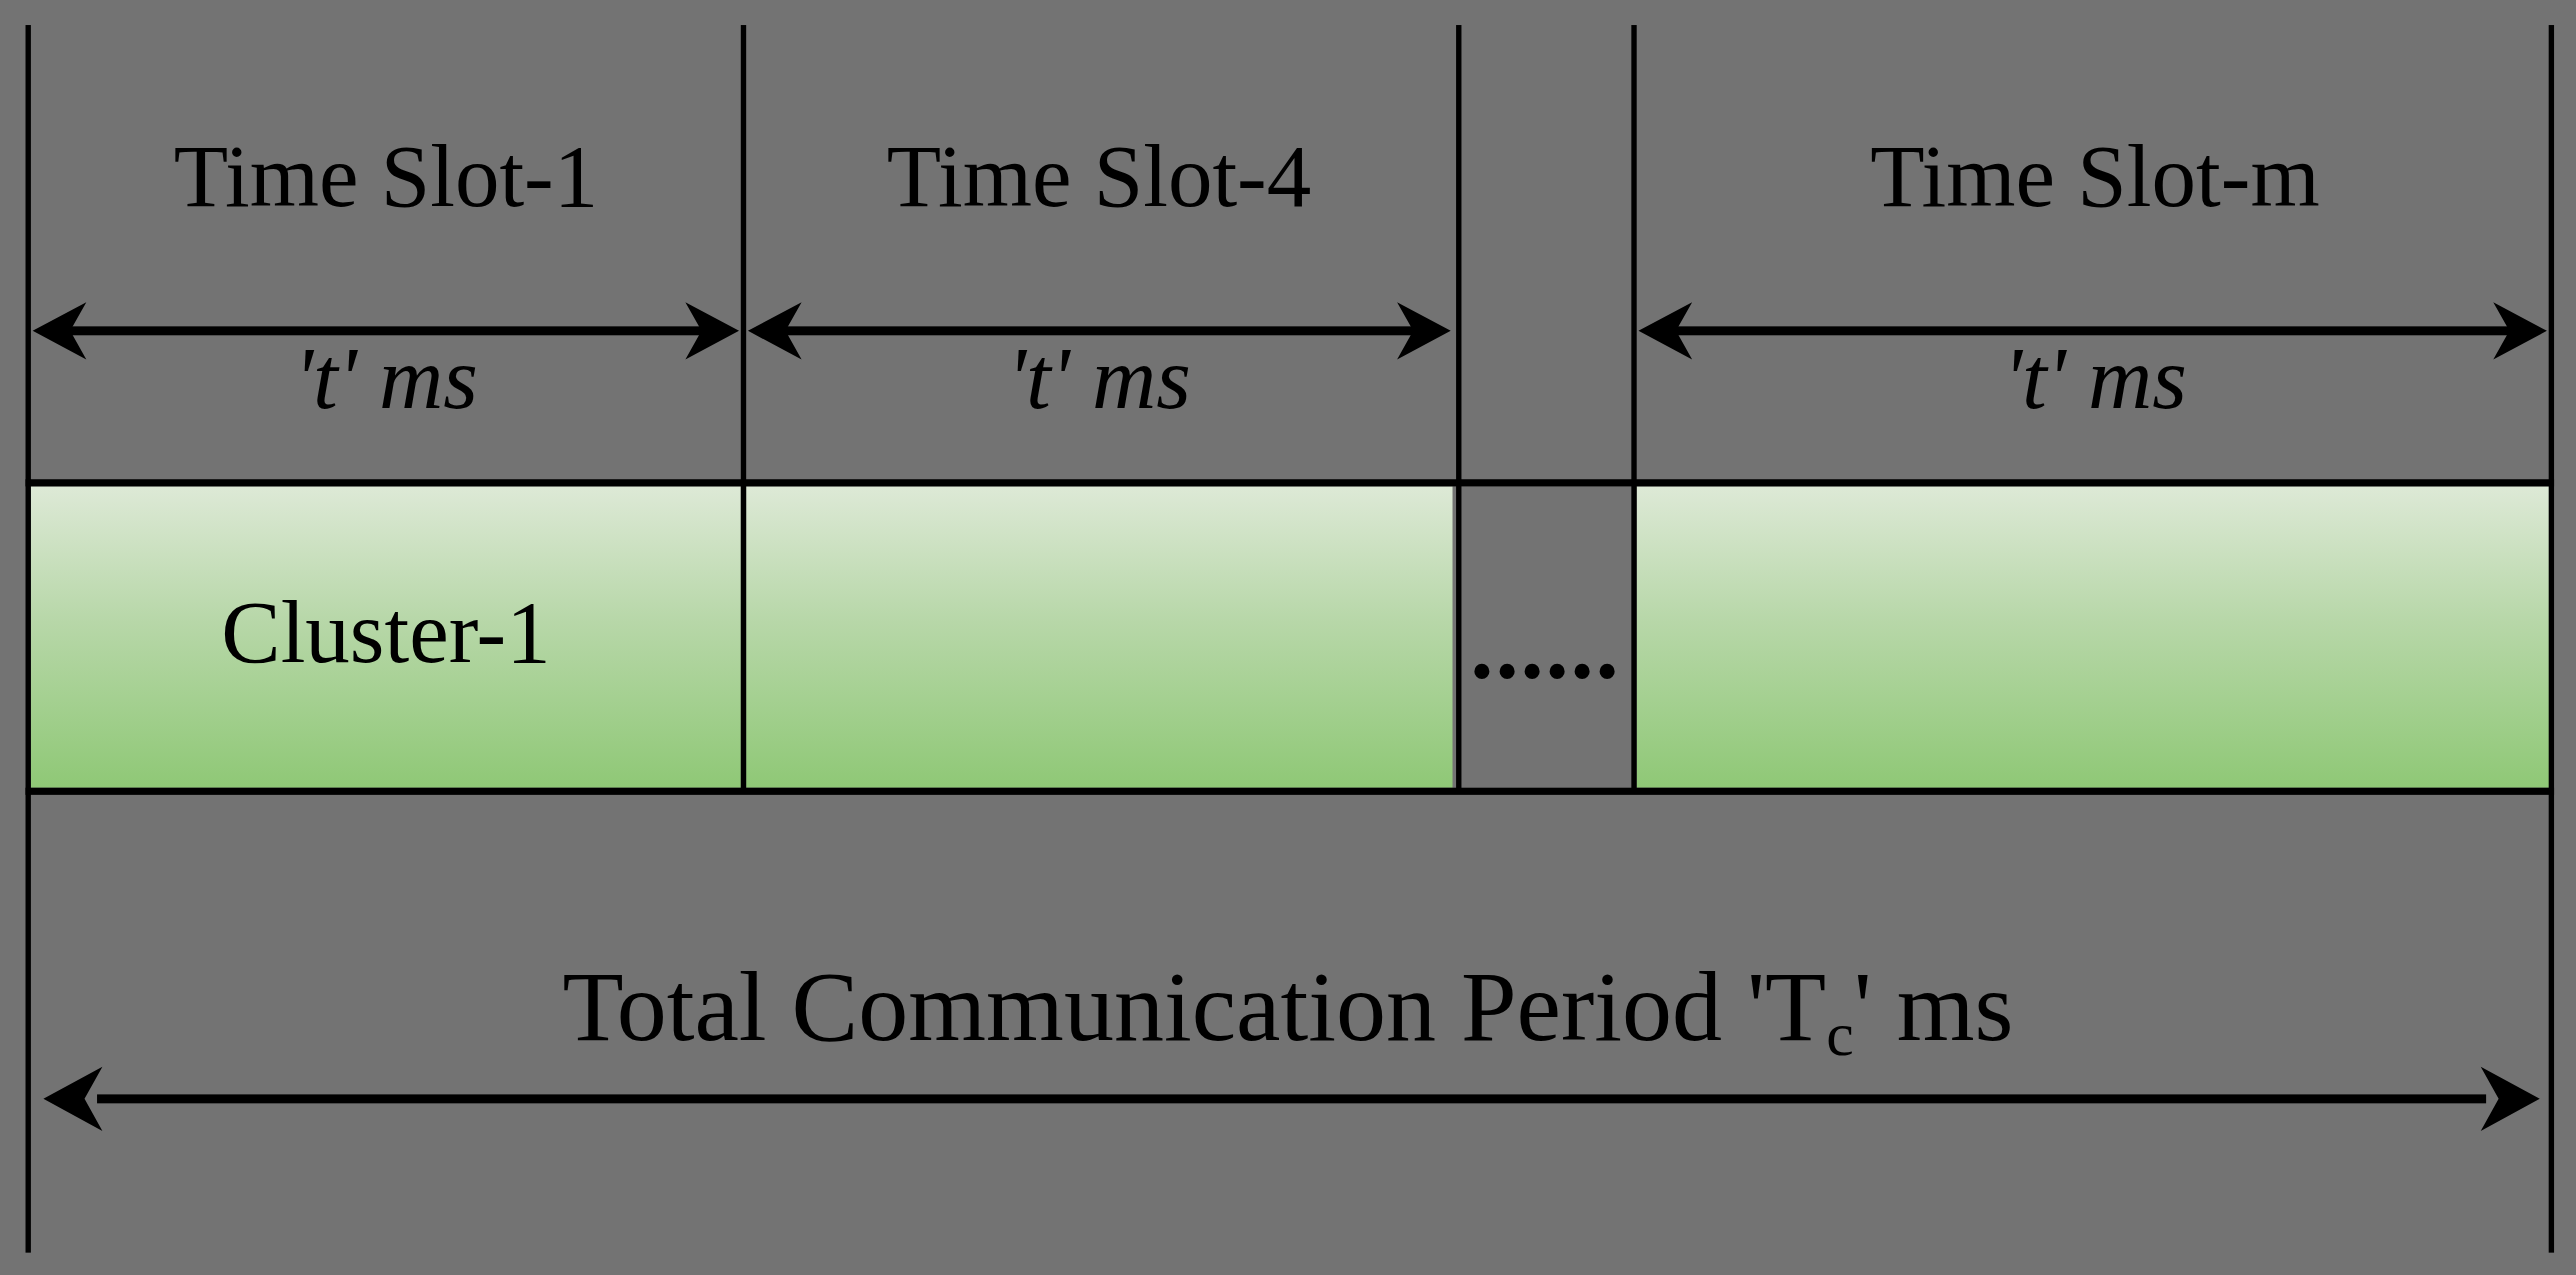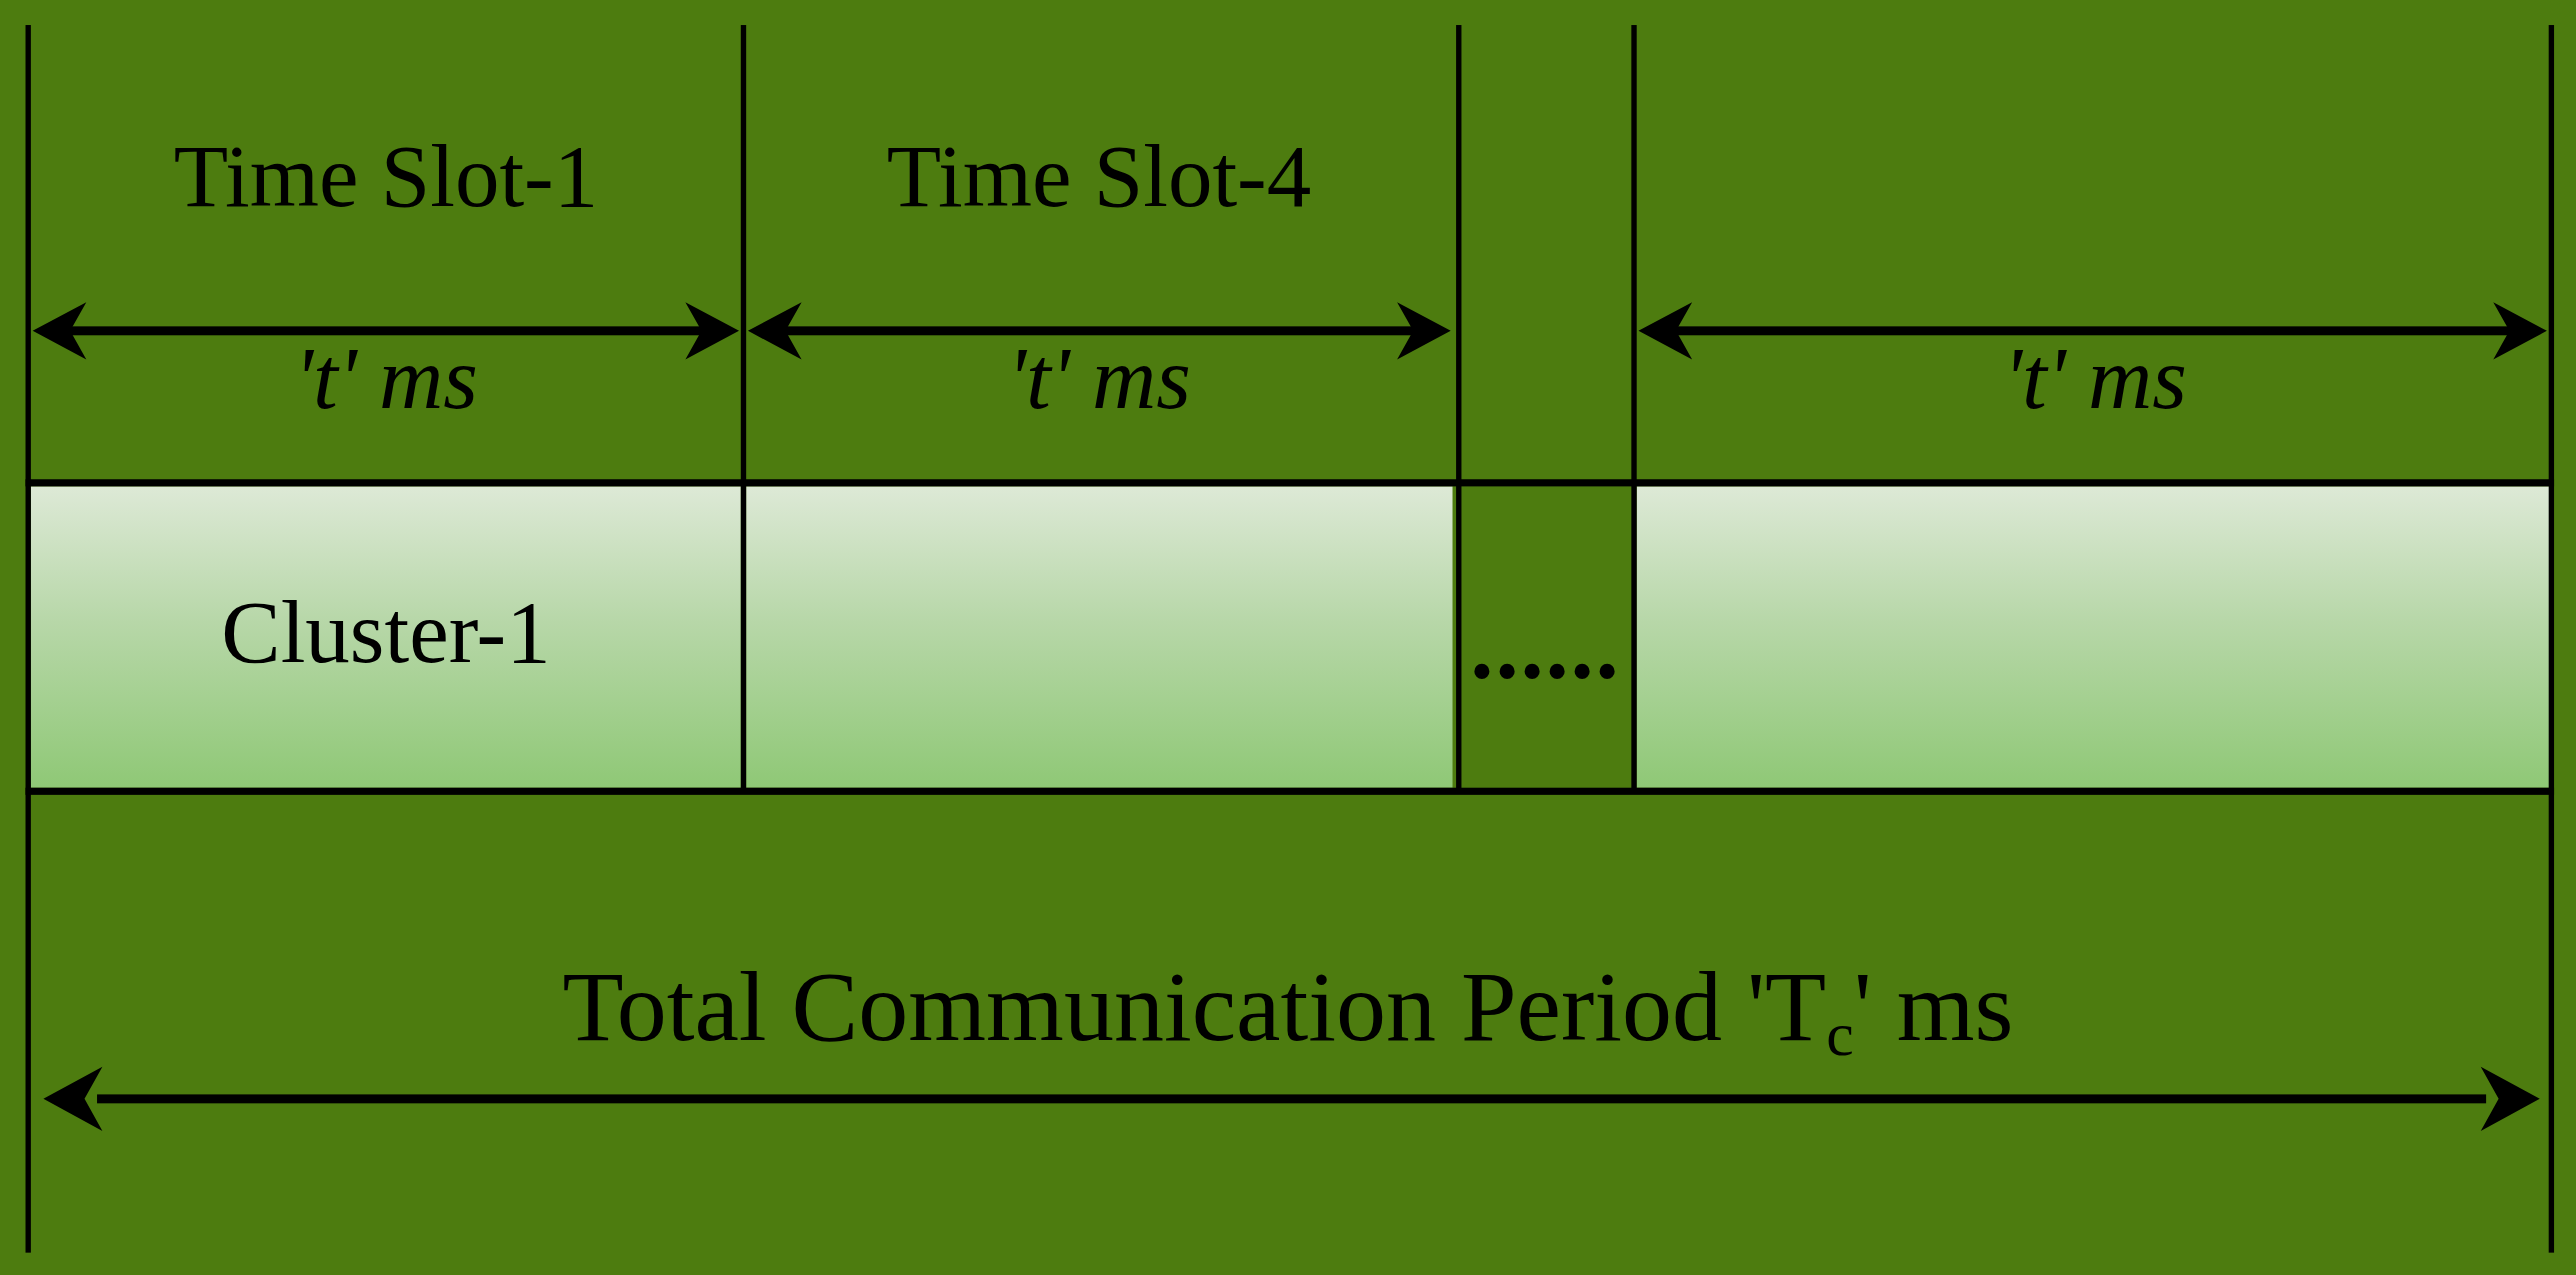--- a/index.html
+++ b/index.html
@@ -1,20 +1,20 @@
 <!DOCTYPE html>
 <html style="font-size:14.3px"><head>
 <meta charset="utf-8">
 <style>
   html, body { margin: 0; padding: 0; background: #ffffff; }
   #canvas {
     position: relative;
     width: 2576px;
     height: 1275px;
-    background: #4d7c0f;
+    background: #737373;
     font-family: "Liberation Serif", "DejaVu Serif", serif;
     color: #000000;
     overflow: hidden;
   }
   #structure-svg {
     position: absolute;
     left: 0; top: 0;
     width: 2576px; height: 1275px;
   }
   .label {
@@ -108,20 +108,21 @@
 
     <g>
       <rect x="108" y="1224" width="2672" height="10" fill="#000000"></rect>
       <polygon points="48,1229 114,1193 94,1229 114,1265" fill="#000000"></polygon>
       <polygon points="2840,1229 2774,1193 2794,1229 2774,1265" fill="#000000"></polygon>
     </g>
   </svg>
 
   <div class="label slot-label col1">Time Slot-1</div>
   <div class="label slot-label col2">Time Slot-4</div>
+  <div class="label slot-label colm">Time Slot-m</div>
 
   <div class="label duration-label col1">'t' ms</div>
   <div class="label duration-label col2">'t' ms</div>
   <div class="label duration-label colm">'t' ms</div>
 
   <div class="label cluster-label col1">Cluster-1</div>
 
   <div class="ellipsis">......</div>
 
   <div class="total-label">

